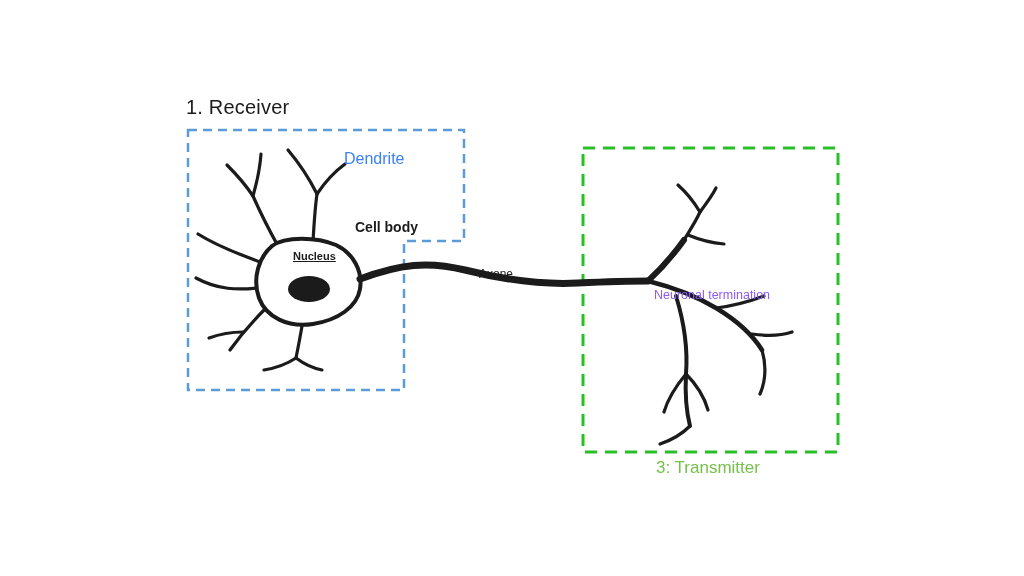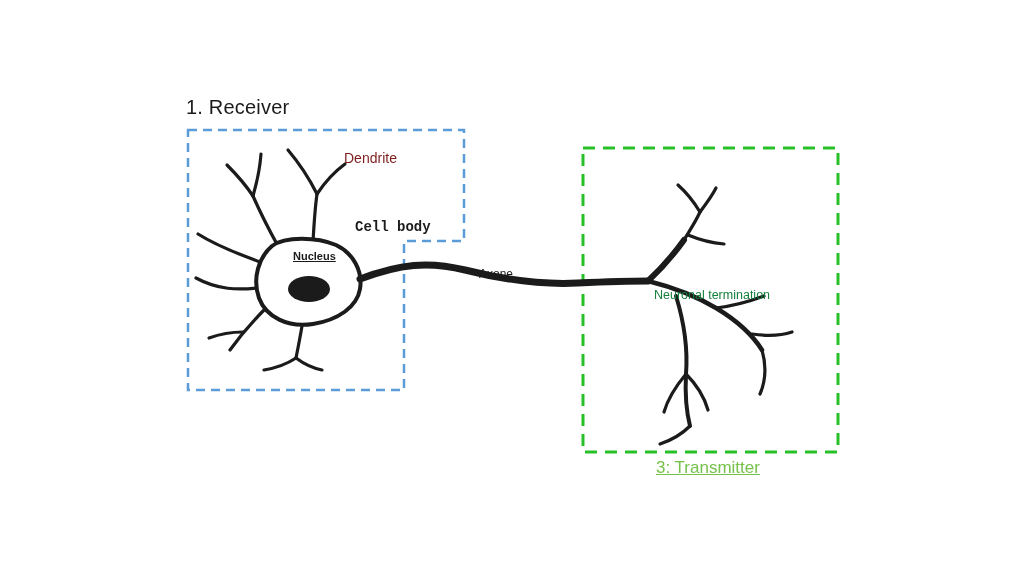--- a/index.html
+++ b/index.html
@@ -9,27 +9,27 @@
     --ink:#1b1b1b;
   }
   html,body{margin:0;padding:0;background:#ffffff;}
   .stage{
     position:relative;width:988px;height:576px;background:#ffffff;overflow:hidden;
     font-family:"Liberation Sans","DejaVu Sans",sans-serif;color:var(--ink);
   }
   .stage svg{position:absolute;left:0;top:0;}
   .lbl{position:absolute;white-space:nowrap;line-height:1.15;}
   .title-receiver{left:186px;top:96px;font-size:20px;letter-spacing:.2px;}
-  .lbl-dendrite{left:344px;top:150px;font-size:14px;color:#7f1d1d;}
-  .lbl-cellbody{left:355px;top:219px;font-size:14px;font-weight:bold;font-family:Liberation Mono, monospace;}
+  .lbl-dendrite{left:344px;top:150px;font-size:16px;color:#3b82f6;}
+  .lbl-cellbody{left:355px;top:219px;font-size:14px;font-weight:bold;}
   .lbl-nucleus{left:293px;top:250px;font-size:11px;font-weight:bold;text-decoration:underline;}
   .lbl-axon{left:479px;top:268px;font-size:12px;}
   .lbl-info{left:430px;top:306px;font-size:18px;line-height:1.48;}
-  .lbl-termination{left:654px;top:288px;font-size:12.5px;color:#15803d;text-align:right;}
-  .lbl-transmitter{left:656px;top:458px;font-size:17px;color:var(--transmitter-text);text-decoration:underline;}
+  .lbl-termination{left:654px;top:288px;font-size:12.5px;color:#8b5cf6;text-align:right;}
+  .lbl-transmitter{left:656px;top:458px;font-size:17px;color:var(--transmitter-text);}
   .box-stroke-blue{fill:none;stroke:var(--receiver-box);stroke-width:2.5;stroke-dasharray:9 6;}
   .box-stroke-green{fill:none;stroke:var(--transmitter-box);stroke-width:3;stroke-dasharray:12 8;}
   .neuron-line{fill:none;stroke:var(--ink);stroke-linecap:round;stroke-linejoin:round;}
   .w32{stroke-width:3.2;} .w4{stroke-width:4;} .w45{stroke-width:4.5;} .w6{stroke-width:6;} .w7{stroke-width:7;}
   .soma{fill:#ffffff;stroke:var(--ink);stroke-width:4;stroke-linejoin:round;}
   .nucleus-fill{fill:var(--ink);stroke:none;}
 </style>
 </head>
 <body>
 

